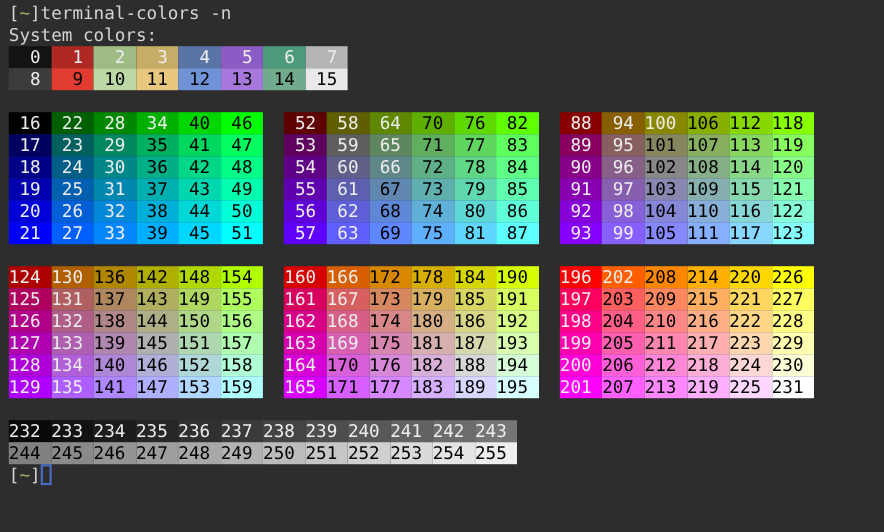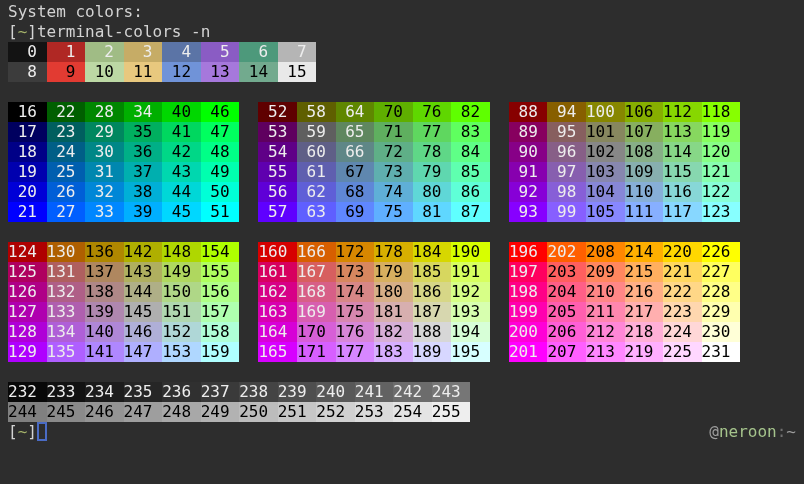--- a/index.html
+++ b/index.html
@@ -20,23 +20,23 @@
     display:inline-block; width:10px; height:19px;
     border:2px solid #4a6bc4; box-sizing:border-box;
     vertical-align:-4px; background:transparent;
   }
 </style>
 </head>
 <body>
 
 <div class="terminal">
 
+  <div class="line"><span>[</span><span style="color: rgb(164, 178, 106);">~</span><span>]</span><span>terminal-colors -n</span></div>
+
   <div class="line">System colors:</div>
-
-  <div class="line"><span>[</span><span style="color: rgb(164, 178, 106);">~</span><span>]</span><span>terminal-colors -n</span></div>
 
   <div id="system-grid">
       <div class="grid-row"><span class="cell" style="background: rgb(19, 19, 19); color: rgb(237, 237, 237);">  0 </span><span class="cell" style="background: rgb(176, 40, 36); color: rgb(237, 237, 237);">  1 </span><span class="cell" style="background: rgb(160, 188, 133); color: rgb(237, 237, 237);">  2 </span><span class="cell" style="background: rgb(198, 172, 102); color: rgb(237, 237, 237);">  3 </span><span class="cell" style="background: rgb(91, 116, 166); color: rgb(237, 237, 237);">  4 </span><span class="cell" style="background: rgb(138, 92, 196); color: rgb(237, 237, 237);">  5 </span><span class="cell" style="background: rgb(77, 153, 123); color: rgb(237, 237, 237);">  6 </span><span class="cell" style="background: rgb(181, 181, 181); color: rgb(237, 237, 237);">  7 </span></div>
       <div class="grid-row"><span class="cell" style="background: rgb(60, 60, 60); color: rgb(237, 237, 237);">  8 </span><span class="cell" style="background: rgb(226, 59, 50); color: rgb(0, 0, 0);">  9 </span><span class="cell" style="background: rgb(188, 216, 164); color: rgb(0, 0, 0);"> 10 </span><span class="cell" style="background: rgb(232, 200, 126); color: rgb(0, 0, 0);"> 11 </span><span class="cell" style="background: rgb(112, 147, 216); color: rgb(0, 0, 0);"> 12 </span><span class="cell" style="background: rgb(166, 120, 220); color: rgb(0, 0, 0);"> 13 </span><span class="cell" style="background: rgb(114, 170, 142); color: rgb(0, 0, 0);"> 14 </span><span class="cell" style="background: rgb(233, 233, 233); color: rgb(0, 0, 0);"> 15 </span></div>
     </div>
 
   <div class="blank"></div>
 
 
   <div id="cube-top" class="block-row">
@@ -97,16 +97,15 @@
 
   <div class="blank"></div>
 
   <div id="greyscale-grid">
       <div class="grid-row"><span class="cell" style="background: rgb(8, 8, 8); color: rgb(237, 237, 237);">232 </span><span class="cell" style="background: rgb(18, 18, 18); color: rgb(237, 237, 237);">233 </span><span class="cell" style="background: rgb(28, 28, 28); color: rgb(237, 237, 237);">234 </span><span class="cell" style="background: rgb(38, 38, 38); color: rgb(237, 237, 237);">235 </span><span class="cell" style="background: rgb(48, 48, 48); color: rgb(237, 237, 237);">236 </span><span class="cell" style="background: rgb(58, 58, 58); color: rgb(237, 237, 237);">237 </span><span class="cell" style="background: rgb(68, 68, 68); color: rgb(237, 237, 237);">238 </span><span class="cell" style="background: rgb(78, 78, 78); color: rgb(237, 237, 237);">239 </span><span class="cell" style="background: rgb(88, 88, 88); color: rgb(237, 237, 237);">240 </span><span class="cell" style="background: rgb(98, 98, 98); color: rgb(237, 237, 237);">241 </span><span class="cell" style="background: rgb(108, 108, 108); color: rgb(237, 237, 237);">242 </span><span class="cell" style="background: rgb(118, 118, 118); color: rgb(237, 237, 237);">243 </span></div>
       <div class="grid-row"><span class="cell" style="background: rgb(128, 128, 128); color: rgb(0, 0, 0);">244 </span><span class="cell" style="background: rgb(138, 138, 138); color: rgb(0, 0, 0);">245 </span><span class="cell" style="background: rgb(148, 148, 148); color: rgb(0, 0, 0);">246 </span><span class="cell" style="background: rgb(158, 158, 158); color: rgb(0, 0, 0);">247 </span><span class="cell" style="background: rgb(168, 168, 168); color: rgb(0, 0, 0);">248 </span><span class="cell" style="background: rgb(178, 178, 178); color: rgb(0, 0, 0);">249 </span><span class="cell" style="background: rgb(188, 188, 188); color: rgb(0, 0, 0);">250 </span><span class="cell" style="background: rgb(198, 198, 198); color: rgb(0, 0, 0);">251 </span><span class="cell" style="background: rgb(208, 208, 208); color: rgb(0, 0, 0);">252 </span><span class="cell" style="background: rgb(218, 218, 218); color: rgb(0, 0, 0);">253 </span><span class="cell" style="background: rgb(228, 228, 228); color: rgb(0, 0, 0);">254 </span><span class="cell" style="background: rgb(238, 238, 238); color: rgb(0, 0, 0);">255 </span></div>
     </div>
 
   <div class="statusline">
     <span><span>[</span><span style="color: rgb(164, 178, 106);">~</span><span>]</span><span class="cursor" style="border-color: rgb(74, 107, 196);"></span></span>
-    <span><span style="color: rgb(158, 158, 158);">@</span><span style="color: rgb(165, 196, 140);">neroon</span><span style="color: rgb(111, 111, 111);">:</span><span style="color: rgb(158, 158, 158);">~</span></span>
   </div>
 
 </div>
 
 </body></html>

